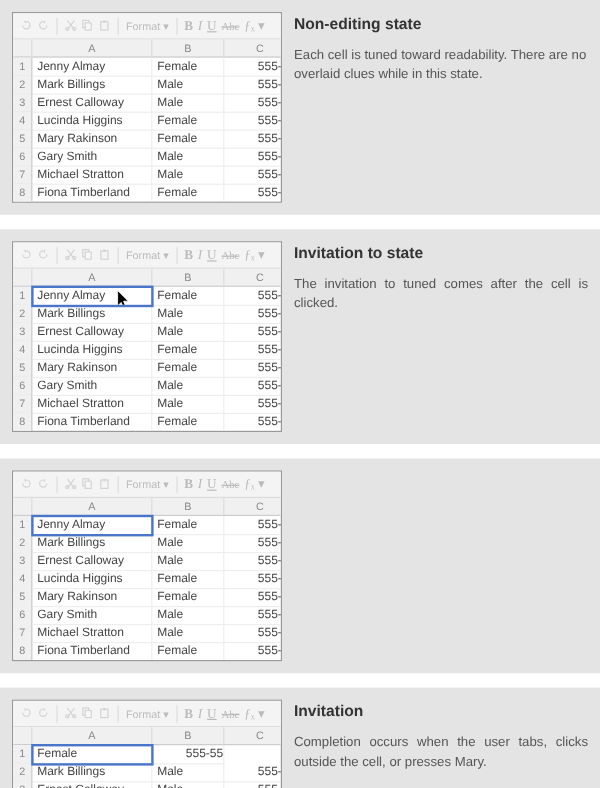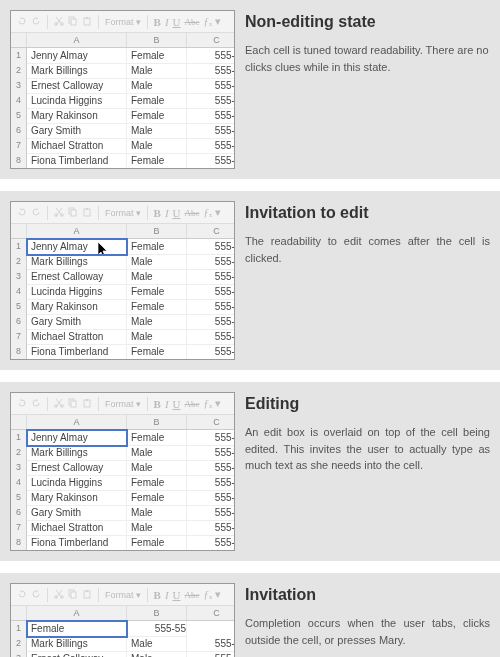--- a/index.html
+++ b/index.html
@@ -24,21 +24,21 @@
     border: 1px solid #999;
     overflow: hidden;
   }
   .desc {
     flex: 1;
     color: #555;
     font-size: 11px;
     line-height: 1.5;
   }
   .desc h3 {
-    font-size: 16px;
+    font-size: 13px;
     font-weight: bold;
     color: #333;
     margin-bottom: 8px;
   }
   .desc.justify p { text-align: justify; }
 
   
   .toolbar {
     display: flex;
     align-items: center;
@@ -202,21 +202,21 @@
     </div>
         <div class="row">
       <div class="rh">8</div>
       <div class="cell" style="position:relative"><span>Fiona Timberland</span></div>
       <div class="cell">Female</div>
       <div class="cell num">555-55</div>
     </div>
   </div>
       <div class="desc ">
     <h3>Non-editing state</h3>
-    <p>Each cell is tuned toward readability. There are no clicks clues while in this state.</p>
+    <p>Each cell is tuned toward readability. There are no overlaid clues while in this state.</p>
   </div>
     </div>
     <div class="panel">
       <div class="ss-wrap">
 
   <div class="toolbar">
     <span><svg width="10" height="10" viewBox="0 0 10 10">
               <path d="M5 2 A3 3 0 1 1 2 5" fill="none" stroke="#999" stroke-width="1"></path>
               <path d="M3 1 L5 2 L4 4 Z" fill="#999"></path>
             </svg></span>
@@ -298,22 +298,22 @@
       <div class="cell num">555-55</div>
     </div>
         <div class="row">
       <div class="rh">8</div>
       <div class="cell" style="position:relative"><span>Fiona Timberland</span></div>
       <div class="cell">Female</div>
       <div class="cell num">555-55</div>
     </div>
   </div>
       <div class="desc justify">
-    <h3>Invitation to edit</h3>
-    <p>The readability to edit comes after the cell is clicked.</p>
+    <h3>Invitation to state</h3>
+    <p>The invitation to tuned comes after the cell is clicked.</p>
   </div>
     </div>
     <div class="panel">
       <div class="ss-wrap">
 
   <div class="toolbar">
     <span><svg width="10" height="10" viewBox="0 0 10 10">
               <path d="M5 2 A3 3 0 1 1 2 5" fill="none" stroke="#999" stroke-width="1"></path>
               <path d="M3 1 L5 2 L4 4 Z" fill="#999"></path>
             </svg></span>
@@ -392,24 +392,20 @@
       <div class="cell">Male</div>
       <div class="cell num">555-55</div>
     </div>
         <div class="row">
       <div class="rh">8</div>
       <div class="cell" style="position:relative"><span>Fiona Timberland</span></div>
       <div class="cell">Female</div>
       <div class="cell num">555-55</div>
     </div>
   </div>
-      <div class="desc justify">
-    <h3>Editing</h3>
-    <p>An edit box is overlaid on top of the cell being edited. This invites the user to actually type as much text as she needs into the cell.</p>
-  </div>
     </div>
     <div class="panel">
       <div class="ss-wrap">
 
   <div class="toolbar">
     <span><svg width="10" height="10" viewBox="0 0 10 10">
               <path d="M5 2 A3 3 0 1 1 2 5" fill="none" stroke="#999" stroke-width="1"></path>
               <path d="M3 1 L5 2 L4 4 Z" fill="#999"></path>
             </svg></span>
     <span><svg width="10" height="10" viewBox="0 0 10 10">

